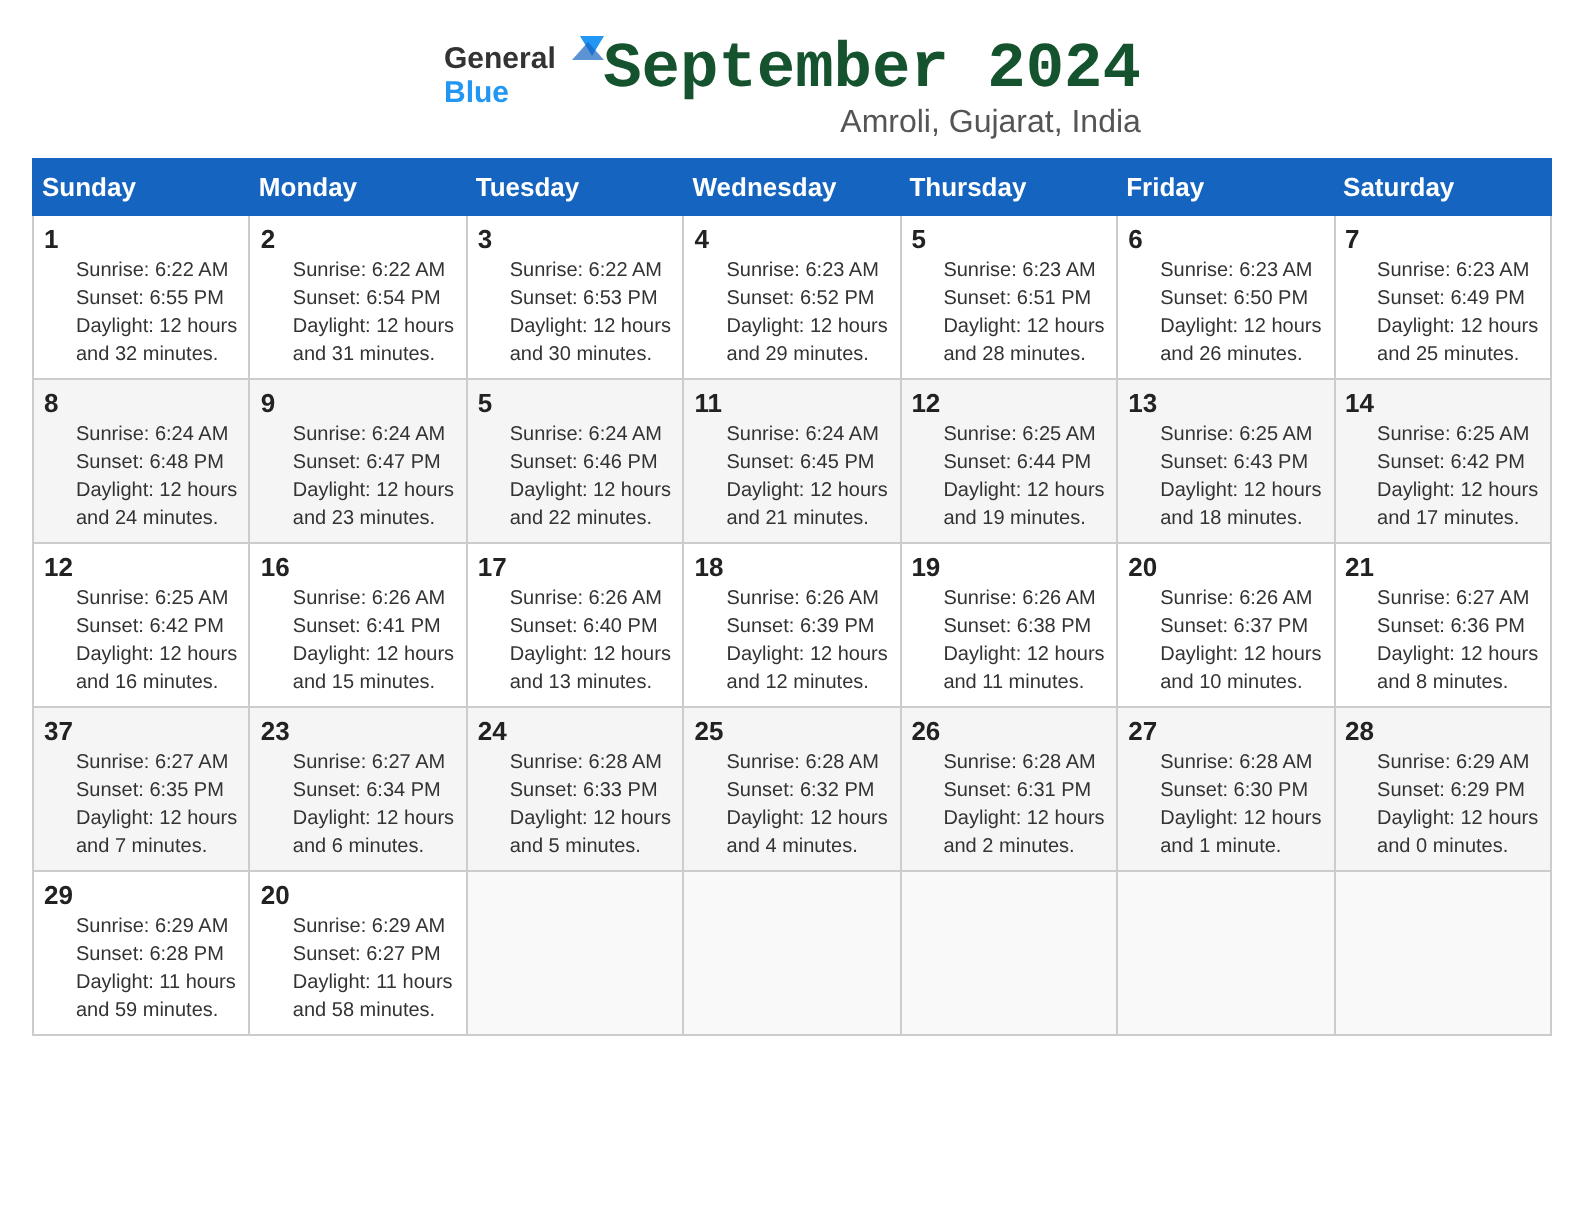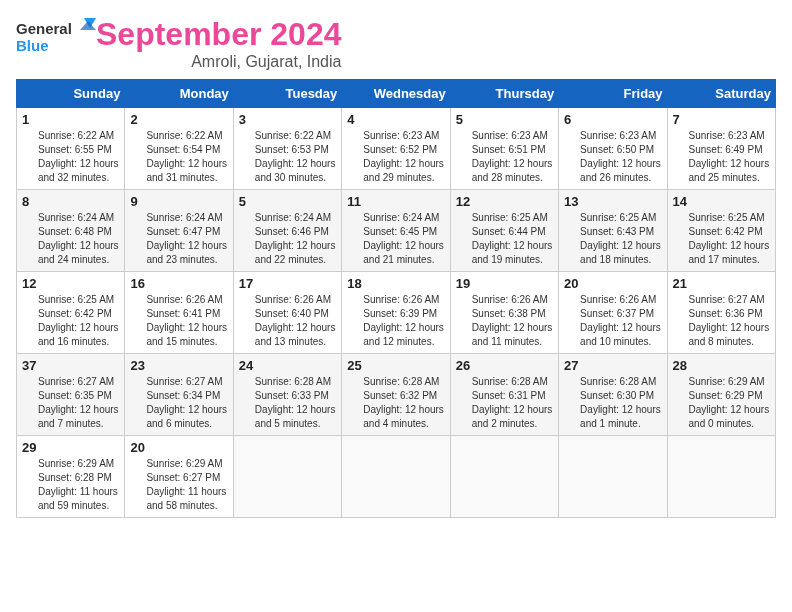--- a/index.html
+++ b/index.html
@@ -5,49 +5,50 @@
     * { box-sizing: border-box; margin: 0; padding: 0; }
     body {
       font-family: Arial, sans-serif;
       background: #fff;
       width: 792px;
       min-height: 612px;
       padding: 16px;
     }
     .header {
       display: flex;
-      justify-content: flex-start;
+      justify-content: center;
       align-items: flex-start;
       margin-bottom: 8px;
     }
     .logo {
       display: flex;
       align-items: center;
       gap: 4px;
     }
     .title-block { text-align: right; }
     .month-title {
       font-size: 32px;
       font-weight: bold;
-      color: #ec4899;
+      color: #14532d;
+      font-family: Liberation Mono, monospace;
     }
     .location {
       font-size: 16px;
       color: #555;
     }
     .calendar {
       width: 100%;
       border-collapse: collapse;
       font-size: 10.5px;
     }
     .calendar th {
       background: #1565C0;
       color: #fff;
       padding: 6px 4px;
-      text-align: right;
+      text-align: left;
       font-size: 13px;
       font-weight: bold;
       border: 1px solid #1565C0;
     }
     .calendar td {
       border: 1px solid #ccc;
       vertical-align: top;
       padding: 4px 5px;
       width: calc(100% / 7);
       min-height: 80px;

